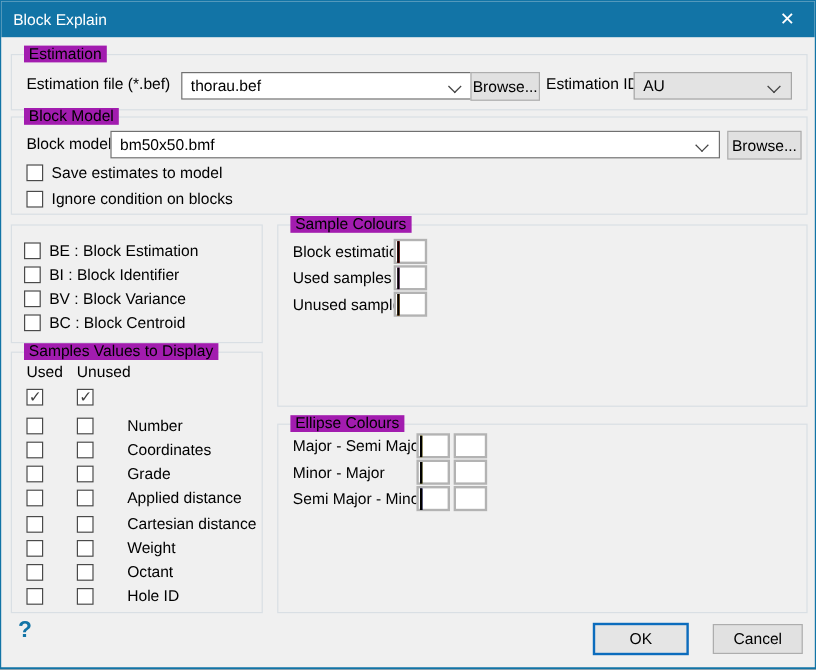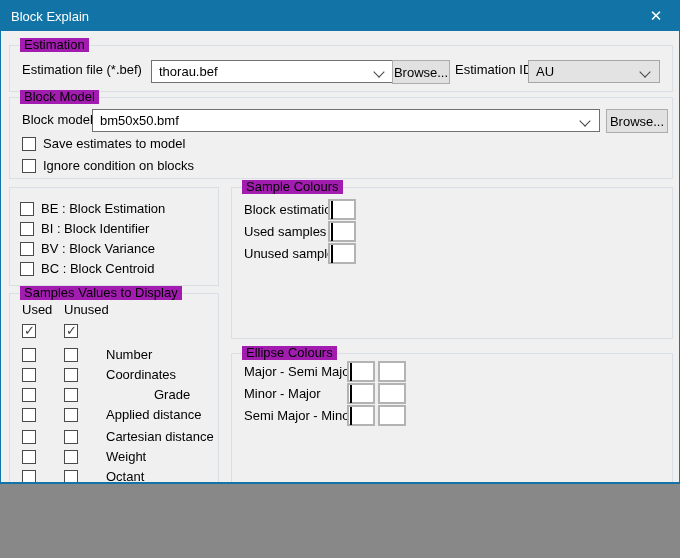--- a/index.html
+++ b/index.html
@@ -1,18 +1,18 @@
 <!DOCTYPE html>
 <html><head>
 <meta charset="utf-8">
 <style>
   * { margin:0; padding:0; box-sizing:border-box; }
   html,body { background:#888; font-family:"Liberation Sans","DejaVu Sans",sans-serif; }
   .dialog {
-    position:relative; width:680px; height:484px;
+    position:relative; width:680px; height:558px;
     background:#f0f0f0;
     border:1px solid #1274a6; border-bottom-width:2px;
     overflow:hidden;
     font-size:13px; color:#000;
   }
   
   .titlebar {
     position:absolute; left:0; top:0; right:0; height:30px;
     display:flex; align-items:center;
   }
@@ -136,21 +136,21 @@
     <span class="cb" style="left:12px; top:54px;"></span>
     <span class="cb" style="left:54px; top:54px;"></span>
     <span class="cb-row-label" style="left:96px; top:53px;">Number</span>
 
     <span class="cb" style="left:12px; top:74px;"></span>
     <span class="cb" style="left:54px; top:74px;"></span>
     <span class="cb-row-label" style="left:96px; top:73px;">Coordinates</span>
 
     <span class="cb" style="left:12px; top:94px;"></span>
     <span class="cb" style="left:54px; top:94px;"></span>
-    <span class="cb-row-label" style="left:96px; top:93px;margin-left:48px;">Grade</span>
+    <span class="cb-row-label" style="left:96px; top:93px;">Grade</span>
 
     <span class="cb" style="left:12px; top:114px;"></span>
     <span class="cb" style="left:54px; top:114px;"></span>
     <span class="cb-row-label" style="left:96px; top:113px;">Applied distance</span>
 
     <span class="cb" style="left:12px; top:136px;"></span>
     <span class="cb" style="left:54px; top:136px;"></span>
     <span class="cb-row-label" style="left:96px; top:135px;">Cartesian distance</span>
 
     <span class="cb" style="left:12px; top:156px;"></span>

